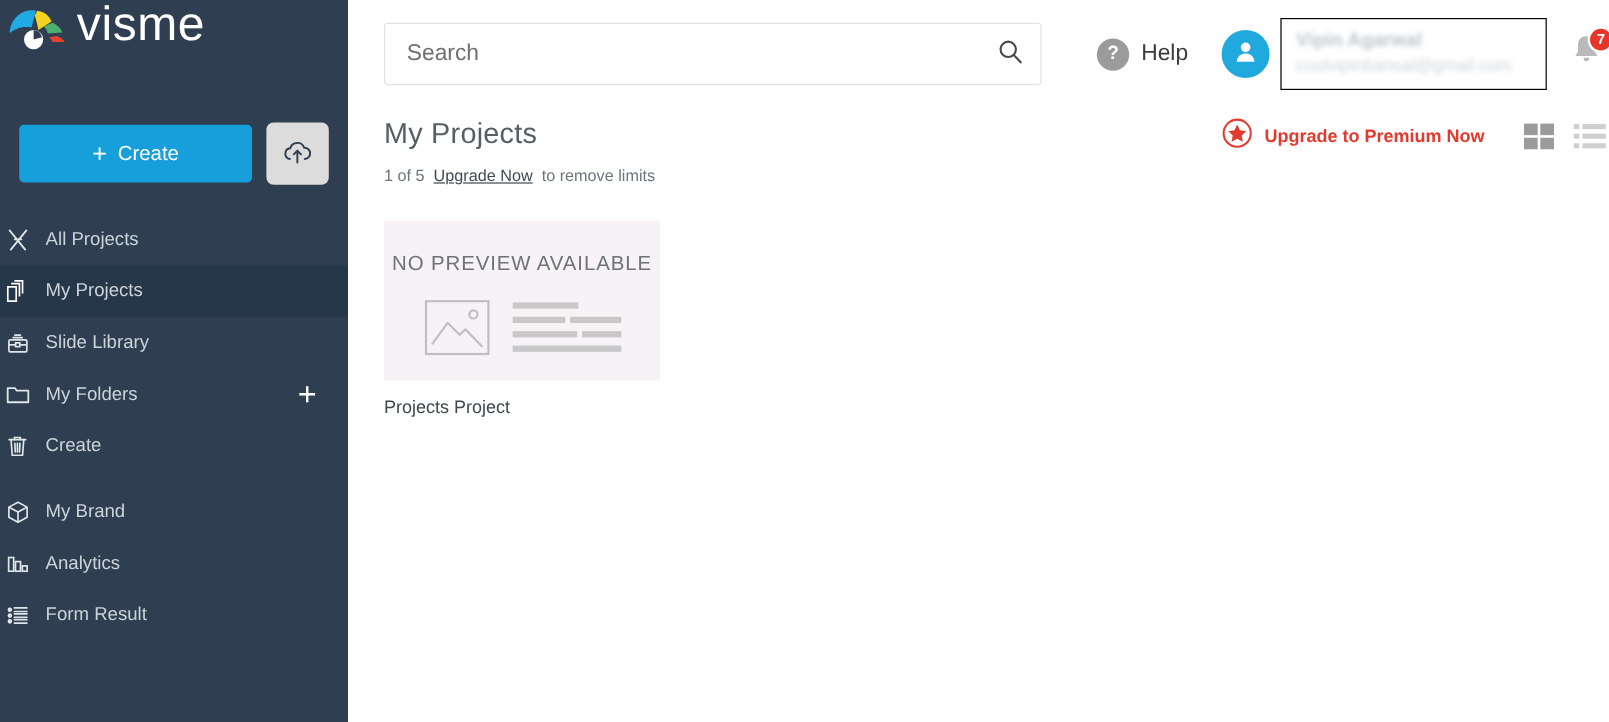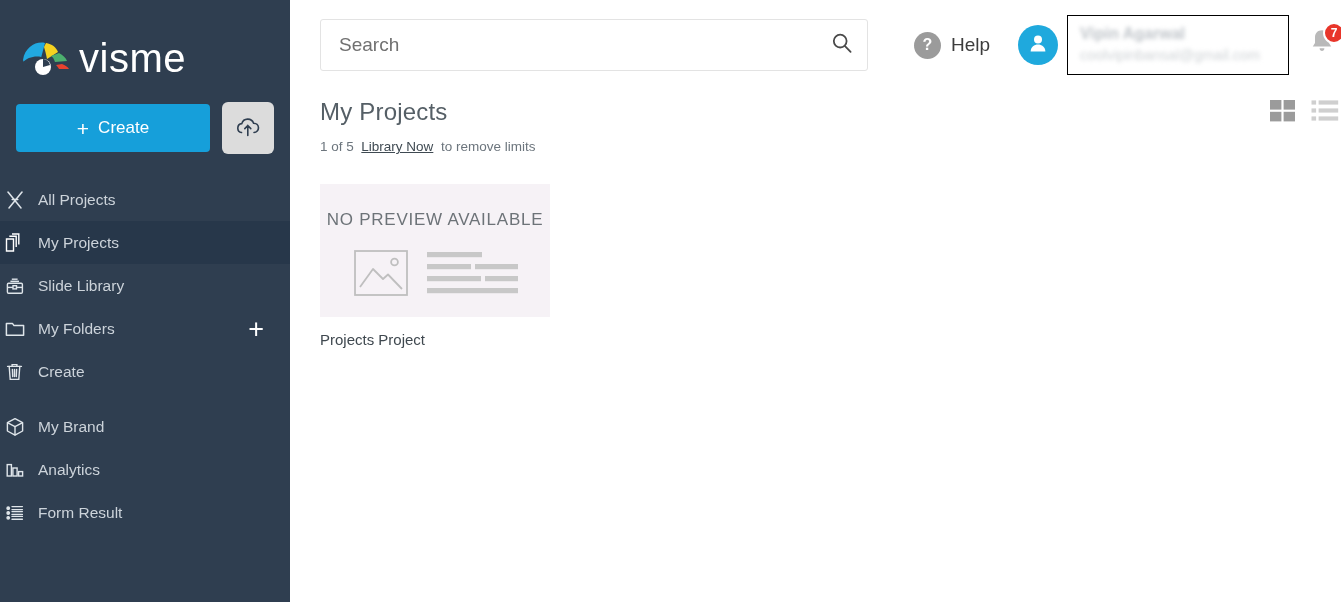--- a/index.html
+++ b/index.html
@@ -12,21 +12,21 @@
   #app { position: relative; width: 1341px; height: 602px; display: flex; }
 
   
   .sidebar {
     width: 290px; height: 602px;
     background: #2f3e50;
     flex: 0 0 290px;
     position: relative;
   }
   .logo-row {
-    height: 78px; display: flex; align-items: flex-end; padding-left: 19px;
+    height: 78px; display: flex; align-items: flex-start; padding-left: 4px;
   }
   .logo-mark { width: 54px; height: 44px; position: relative; flex: 0 0 54px; }
   .logo-text {
     color: #ffffff; font-size: 40px; letter-spacing: 0.5px;
     font-weight: 400; margin-left: 6px; line-height: 1;
   }
   .create-row { display: flex; align-items: center; padding: 0 16px; margin-top: 24px; gap: 12px; }
   .create-btn {
     flex: 1 1 auto; height: 48px; background: #169fda; border: none; border-radius: 4px;
     color: #fff; font-size: 17px; font-family: inherit; cursor: pointer;
@@ -316,20 +316,29 @@
           </svg>
         </span>
         <span class="bell-badge">7</span>
       </div>
     </div>
 
     <div class="section-head">
       <h1 class="page-title">My Projects</h1>
 
       <div class="head-right">
+        <div class="premium">
+          <span>
+            <svg width="26" height="26" viewBox="0 0 26 26" fill="none">
+              <circle cx="13" cy="13" r="11.3" stroke="#e23a2e" stroke-width="1.7"></circle>
+              <path d="M13 5.8 L15.3 10.6 L20.5 11.3 L16.7 15 L17.7 20.2 L13 17.7 L8.3 20.2 L9.3 15 L5.5 11.3 L10.7 10.6 Z" fill="#e23a2e"></path>
+            </svg>
+          </span>
+          <span class="premium-label">Upgrade to Premium Now</span>
+        </div>
 
         <div class="view-toggles">
           <span class="vt">
             <svg width="28" height="26" viewBox="0 0 28 26">
               <rect x="1" y="2" width="11.4" height="9.6" fill="#9b9b9b"></rect>
               <rect x="14.6" y="2" width="11.4" height="9.6" fill="#9b9b9b"></rect>
               <rect x="1" y="13.8" width="11.4" height="9.6" fill="#9b9b9b"></rect>
               <rect x="14.6" y="13.8" width="11.4" height="9.6" fill="#9b9b9b"></rect>
             </svg>
           </span>
@@ -342,21 +351,21 @@
               <rect x="0.5" y="18.4" width="4.6" height="4.2" fill="#cfcfcf"></rect>
               <rect x="7.6" y="18.4" width="19.6" height="4.2" fill="#cfcfcf"></rect>
             </svg>
           </span>
         </div>
       </div>
     </div>
 
     <div class="limit-line">
       <span class="muted">1 of 5</span>
-      <span>&nbsp;</span><span class="upg">Library Now</span>
+      <span>&nbsp;</span><span class="upg">Upgrade Now</span>
       <span>&nbsp;</span><span class="muted">to remove limits</span>
     </div>
 
     <div class="project-grid">
       <div class="project-card">
         <div class="thumb">
           <div class="thumb-cap">NO PREVIEW AVAILABLE</div>
           <div class="thumb-graphic">
             <span>
               <svg width="56" height="48" viewBox="0 0 56 48" fill="none" stroke="#bfbfbf" stroke-width="1.8">

